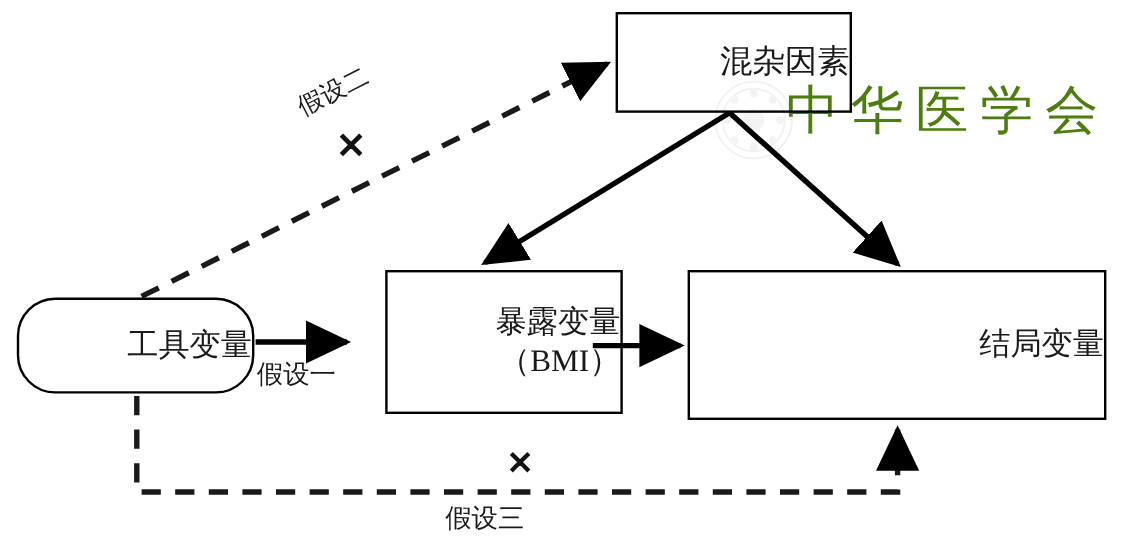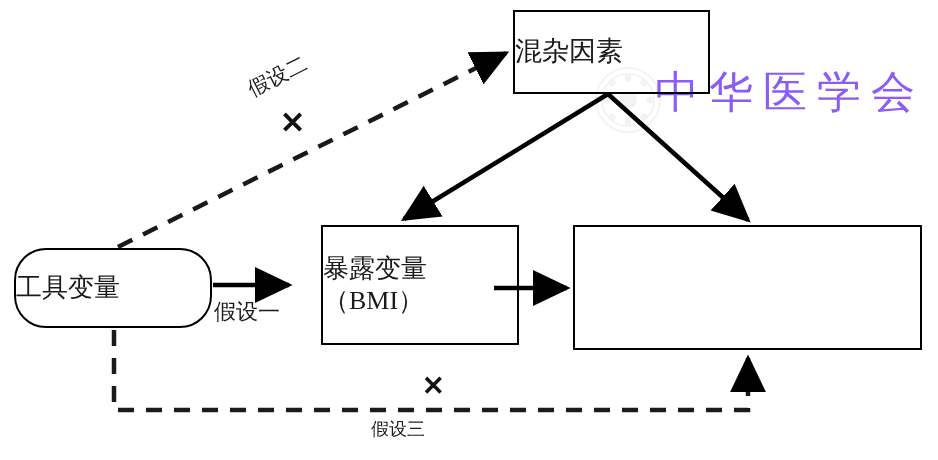--- a/index.html
+++ b/index.html
@@ -24,21 +24,21 @@
     width: 938px;
     height: 460px;
   }
   .node-box {
     position: absolute;
     box-sizing: border-box;
     border: 2px solid #000000;
     background: transparent;
     display: flex;
     flex-direction: column;
-    align-items: flex-start;
+    align-items: flex-end;
     justify-content: center;
     text-align: center;
     color: #1a1a1a;
     line-height: 1.25;
     z-index: 3;
   }
   .node-line {
     display: block;
     white-space: nowrap;
   }
@@ -71,21 +71,21 @@
     font-size: 22px;
   }
   #label-h2 {
     left: 243px; top: 78px;
     font-size: 21px;
     transform: rotate(-27deg);
     transform-origin: left top;
   }
   #label-h3 {
     left: 371px; top: 417px;
-    font-size: 18px;
+    font-size: 22px;
   }
   .cross-mark {
     position: absolute;
     z-index: 5;
     color: #111111;
     font-weight: bold;
     line-height: 1;
   }
   #cross-h2 {
     left: 280px; top: 108px;
@@ -101,21 +101,21 @@
     position: absolute;
     z-index: 1;
     pointer-events: none;
     color: #efefef;
   }
   #watermark-text {
     left: 655px; top: 63px;
     font-size: 44px;
     letter-spacing: 10px;
     font-family: "Liberation Serif", serif;
-    color: #8b5cf6;
+    color: #4d7c0f;
     white-space: nowrap;
   }
   #watermark-seal {
     left: 594px; top: 66px;
     width: 68px; height: 68px;
   }
 </style>
 </head>
 <body>
 
@@ -165,20 +165,21 @@
   <div class="node-box" id="node-confounder">
     <span class="node-line">混杂因素</span>
   </div>
 
   <div class="node-box" id="node-exposure">
     <span class="node-line">暴露变量</span>
     <span class="node-line">（BMI）</span>
   </div>
 
   <div class="node-box" id="node-outcome">
+    <span class="node-line">结局变量</span>
   </div>
 
   <div class="node-box" id="node-instrument">
     <span class="node-line">工具变量</span>
   </div>
 
   <div class="edge-label" id="label-h1">假设一</div>
 
   <div class="edge-label" id="label-h2">假设二</div>
 

